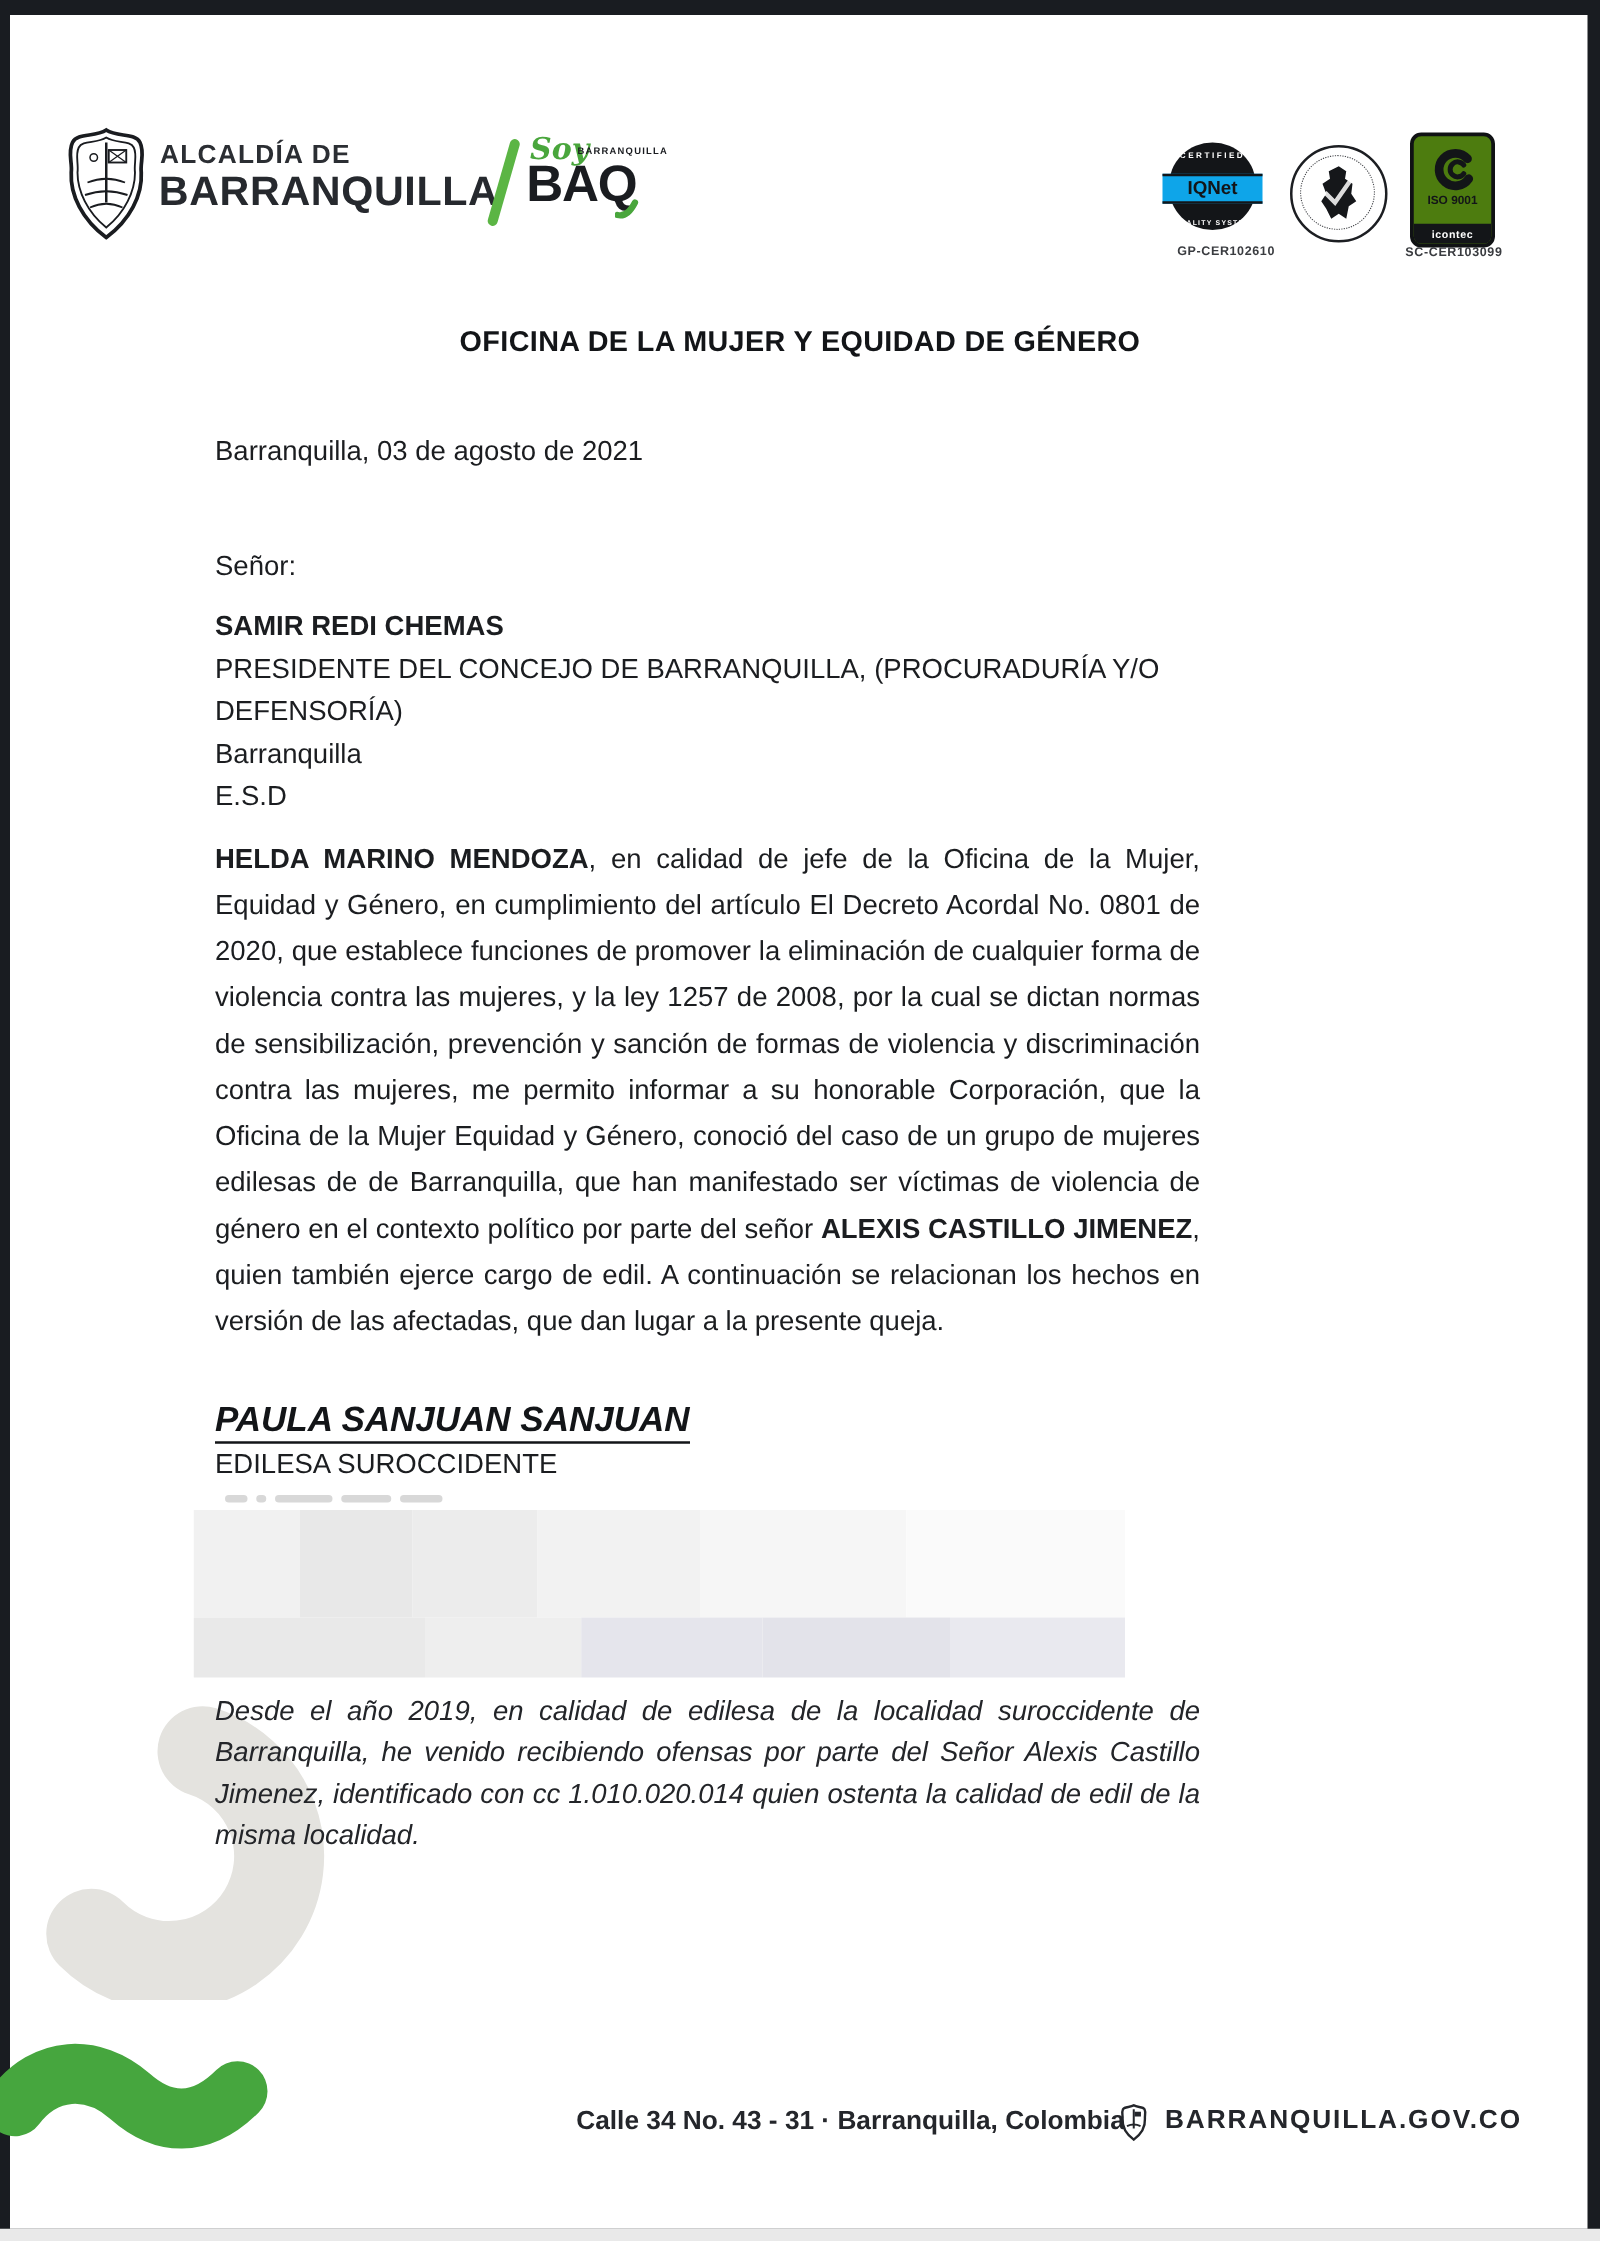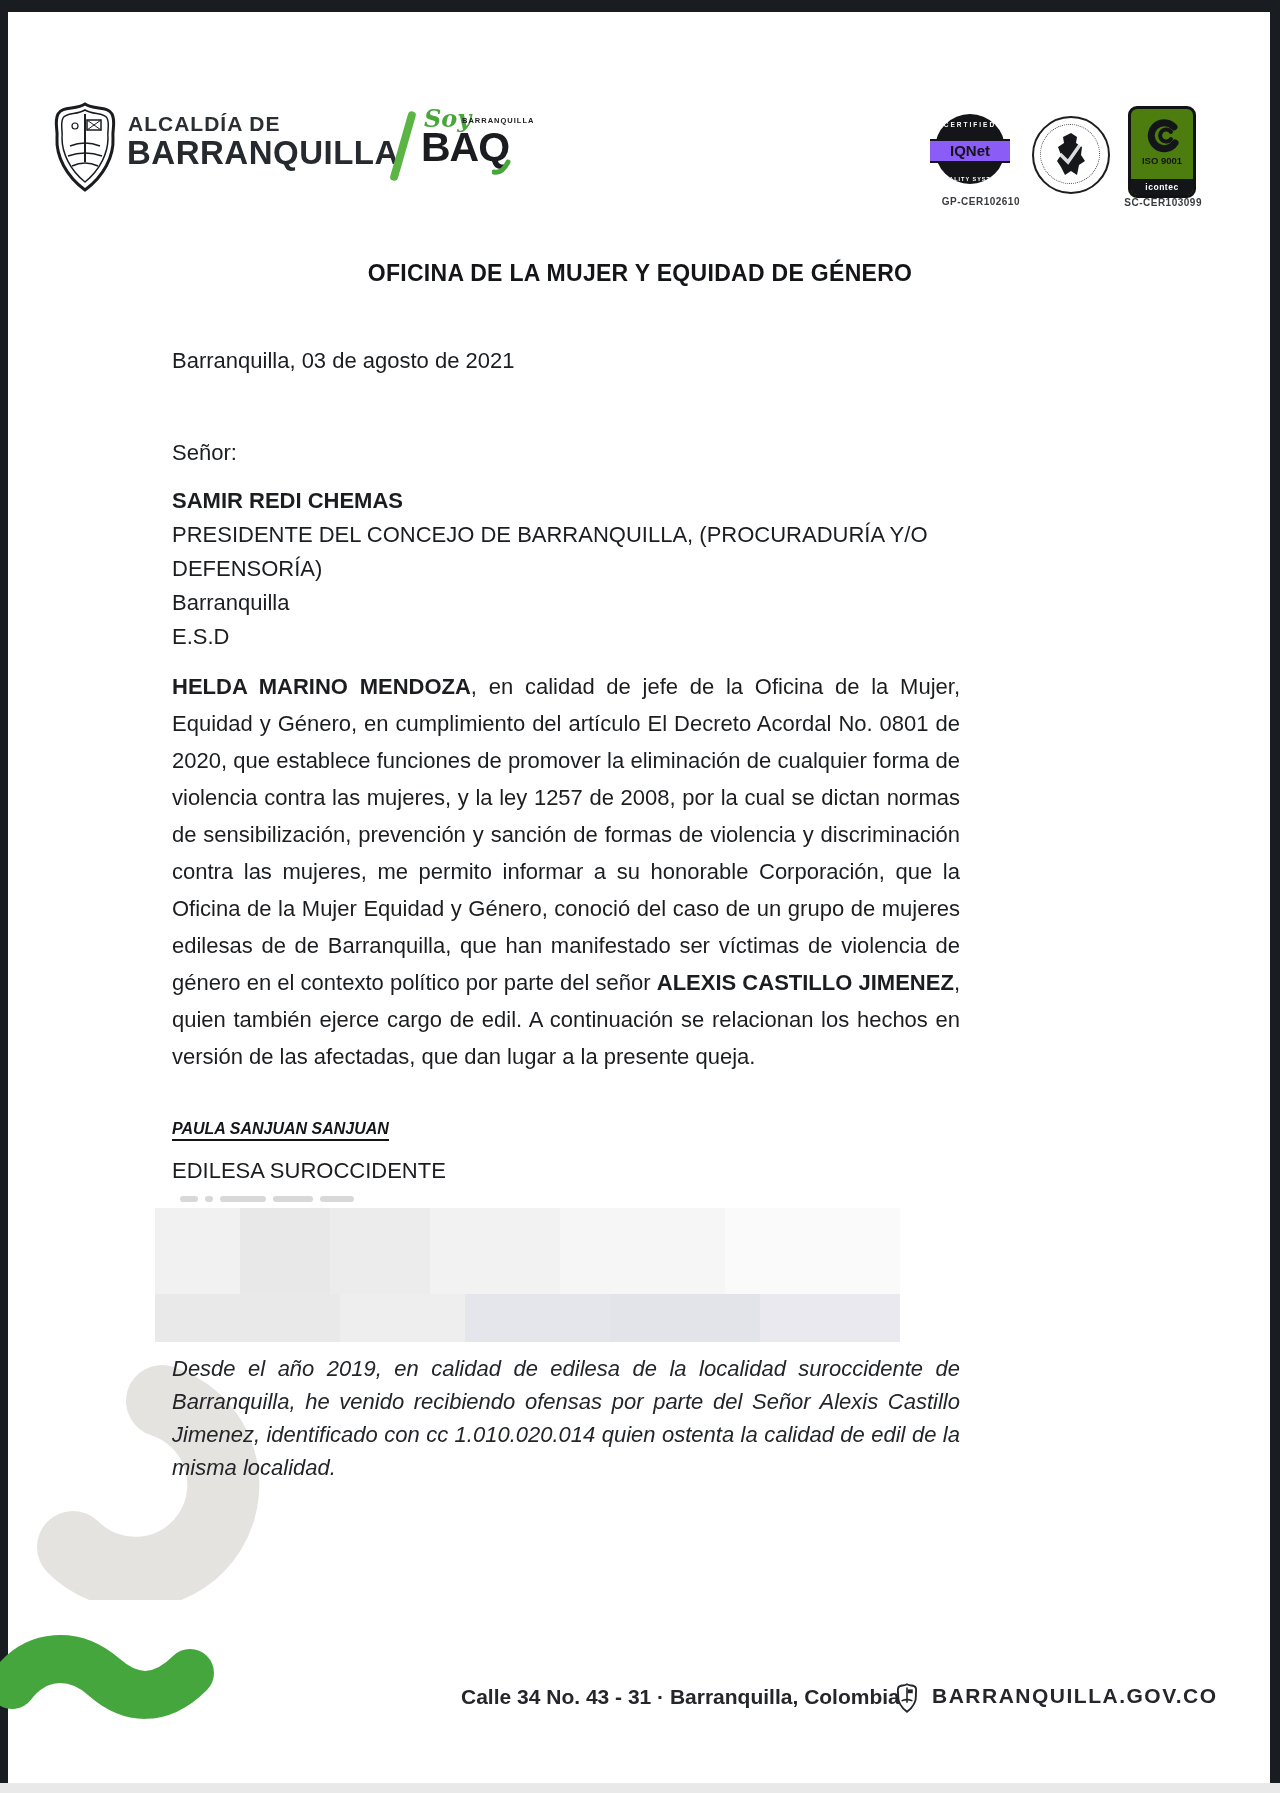--- a/index.html
+++ b/index.html
@@ -23,21 +23,21 @@
   .slash{left:399px;top:110px;width:8px;height:72px;background:#5bb544;border-radius:4px;transform:rotate(16deg);}
   .soy{left:424px;top:104px;font-family:"DejaVu Serif",serif;font-style:italic;font-weight:bold;font-size:24px;color:#49a63c;}
   .soy-sub{left:462px;top:116px;font-size:7.5px;font-weight:bold;letter-spacing:1px;color:#1a1c20;}
   .baq{left:421px;top:124px;font-size:41px;font-weight:bold;letter-spacing:-1px;color:#1a1c20;}
 
   
   .iqnet{left:933px;top:114px;width:74px;height:74px;}
   .iqnet-circle{position:absolute;left:2px;top:0;width:70px;height:70px;background:#131518;border-radius:50%;}
   .iqnet-top{position:absolute;left:0;top:7px;width:74px;text-align:center;font-size:6.5px;letter-spacing:2px;color:#fff;font-weight:bold;}
   .iqnet-bottom{position:absolute;left:0;bottom:6px;width:74px;text-align:center;font-size:5.5px;letter-spacing:1px;color:#fff;font-weight:bold;}
-  .iqnet-band{position:absolute;left:-3px;top:25px;width:80px;height:20px;background:#8b5cf6;border-top:2px solid #131518;border-bottom:2px solid #131518;text-align:center;}
+  .iqnet-band{position:absolute;left:-3px;top:25px;width:80px;height:20px;background:#0ea5e9;border-top:2px solid #131518;border-bottom:2px solid #131518;text-align:center;}
   .iqnet-band span{font-size:15px;font-weight:bold;color:#131518;line-height:20px;}
   .cert-code{font-size:10px;color:#3a3c40;letter-spacing:0.5px;text-align:right;font-weight:bold;}
   .code-iqnet{left:920px;top:196px;width:100px;}
   .code-icontec{left:1118px;top:197px;width:84px;}
 
   
   .colcert{left:1032px;top:116px;width:74px;height:74px;border-radius:50%;border:2px solid #1c1e22;}
   .colcert-inner{position:absolute;left:6px;top:6px;width:58px;height:58px;border-radius:50%;border:1px dotted #4a4c50;}
 
   
@@ -46,21 +46,21 @@
   .icontec-band{position:absolute;left:0;bottom:0;width:62px;height:16px;background:#131518;color:#fff;text-align:center;font-size:8.5px;font-weight:bold;line-height:16px;letter-spacing:0.5px;}
 
   
   .doc-title{left:0;top:260px;width:1280px;text-align:center;font-size:23px;font-weight:bold;letter-spacing:0.3px;color:#131518;}
   .date-line{left:172px;top:348px;font-size:22px;color:#1b1d20;}
   .salutation{left:172px;top:440px;font-size:22px;color:#1b1d20;}
   .recipient{left:172px;top:484px;width:788px;font-size:22px;line-height:34px;color:#1b1d20;}
   .recipient .r-name{font-weight:bold;}
   .body-par{left:172px;top:668px;width:788px;font-size:22px;line-height:37px;text-align:justify;color:#1b1d20;}
   .body-par b{font-weight:bold;}
-  .complainant-name{left:172px;top:1120px;font-size:16px;font-weight:bold;font-style:italic;color:#131518;border-bottom:2.5px solid #131518;padding-bottom:1px;}
+  .complainant-name{left:172px;top:1120px;font-size:28px;font-weight:bold;font-style:italic;color:#131518;border-bottom:2.5px solid #131518;padding-bottom:1px;}
   .complainant-role{left:172px;top:1158px;font-size:22px;color:#1b1d20;}
 
   
   .cc-smudge{left:180px;top:1196px;width:250px;height:9px;overflow:hidden;}
   .cc-smudge i{display:inline-block;height:6px;border-radius:3px;background:#d8d8d8;margin-right:7px;vertical-align:top;}
 
   
   .rd{position:absolute;}
 
   .testimony{left:172px;top:1352px;width:788px;font-size:22px;line-height:33px;font-style:italic;text-align:justify;color:#232529;}

